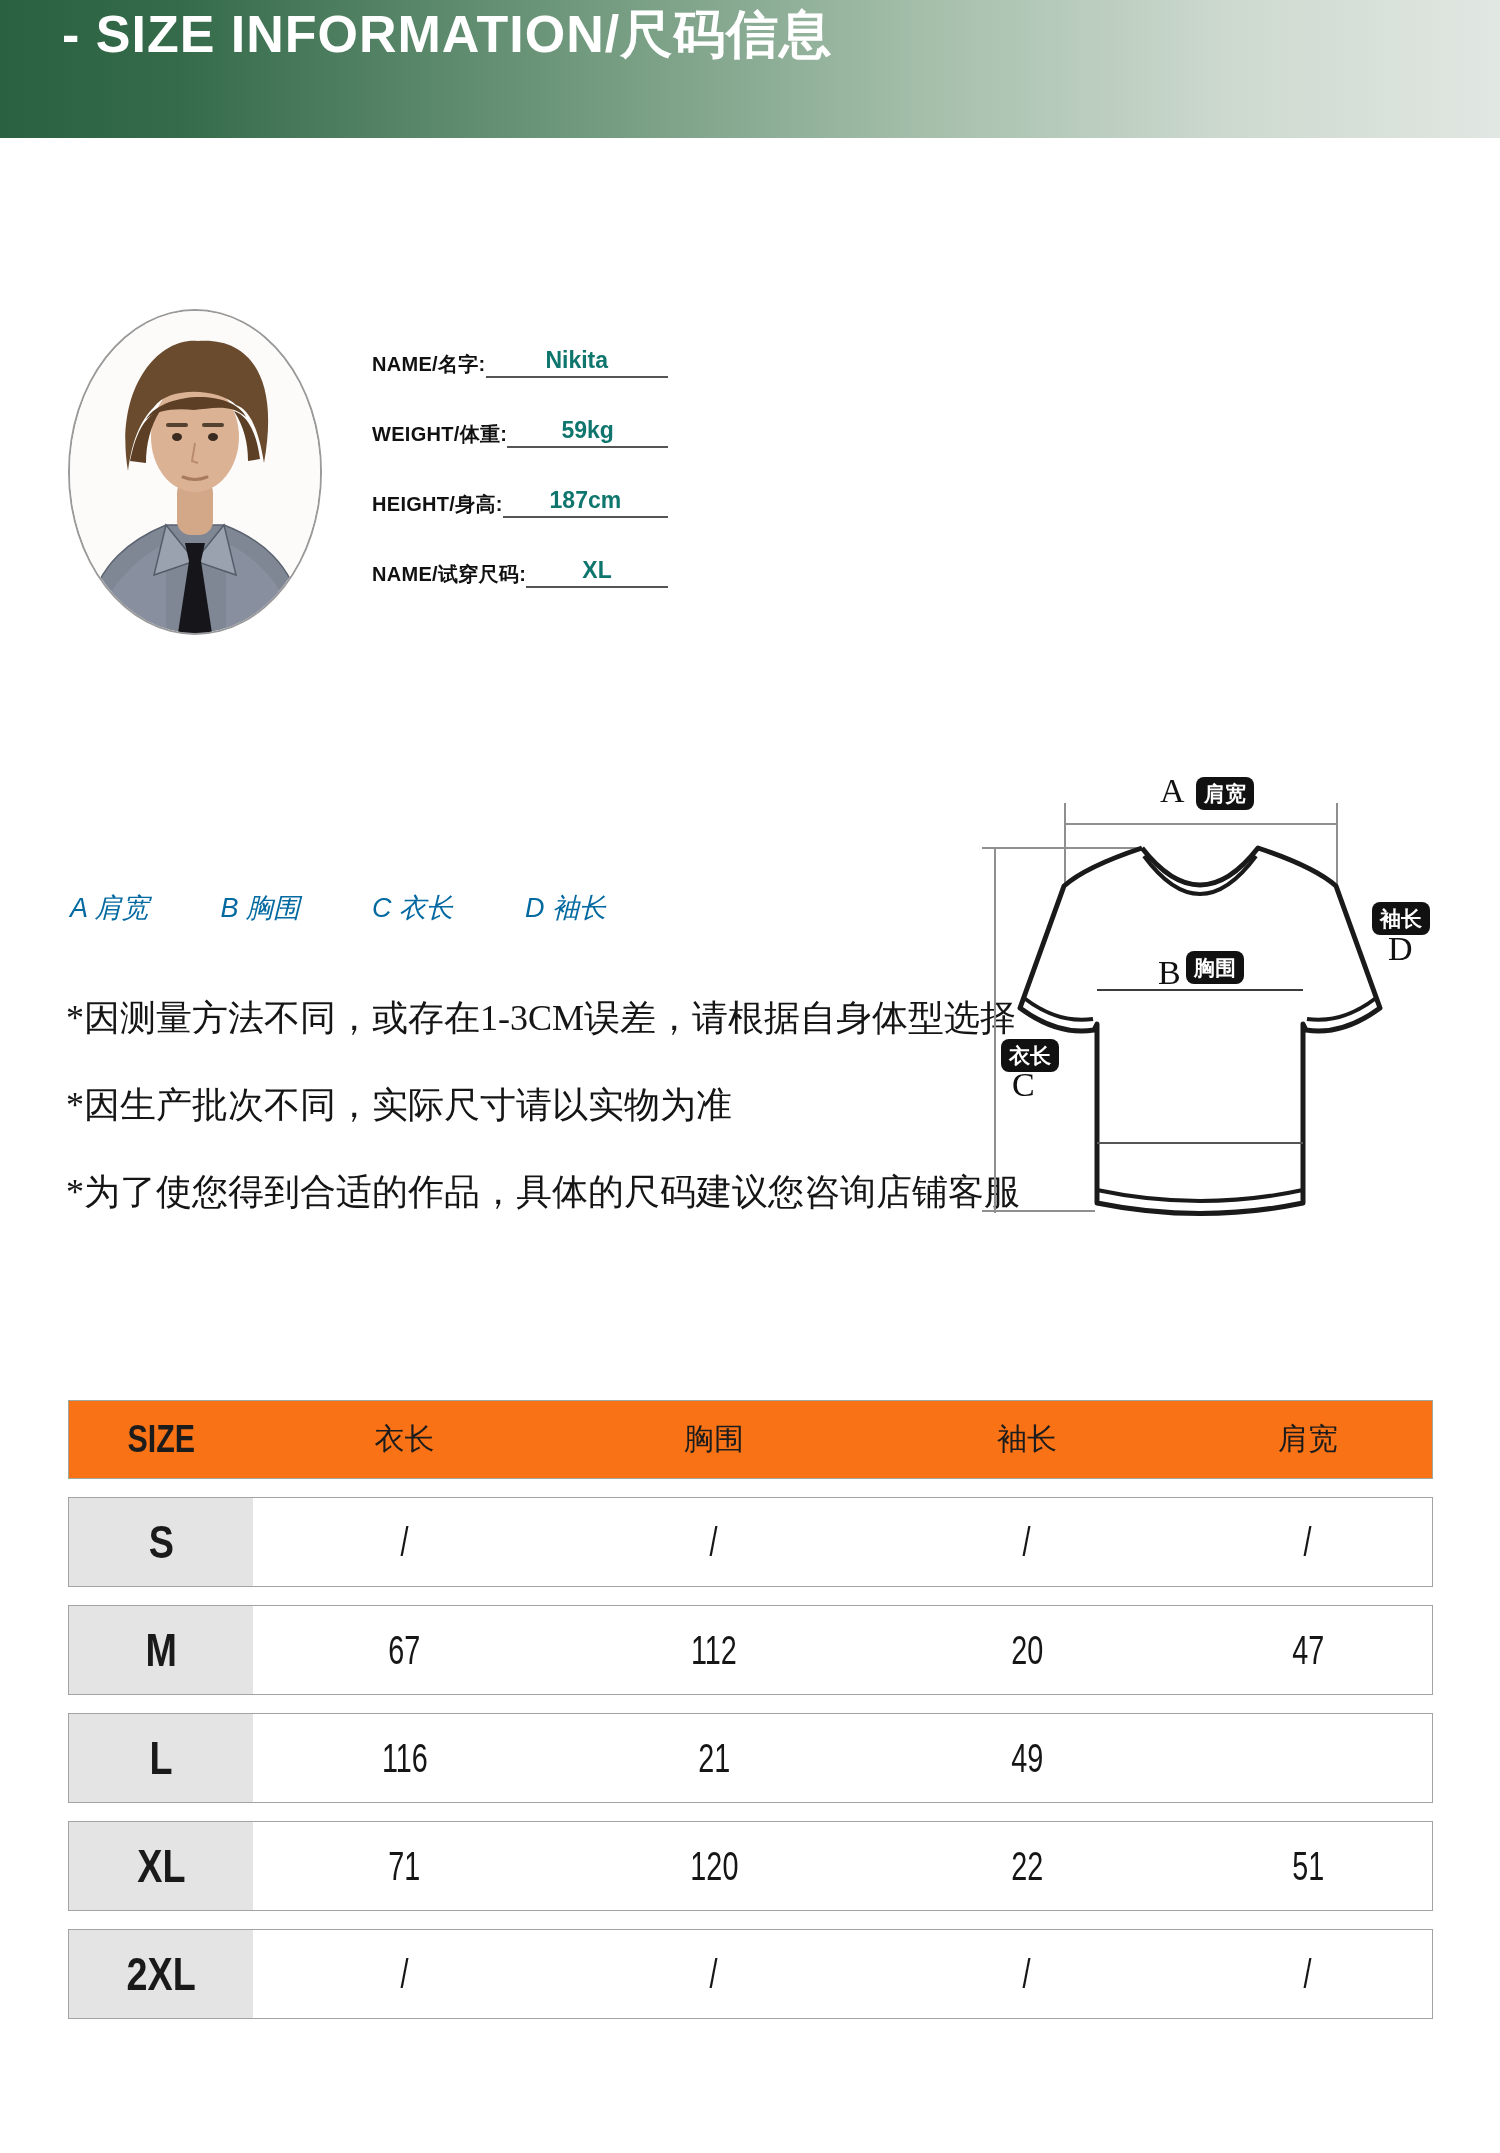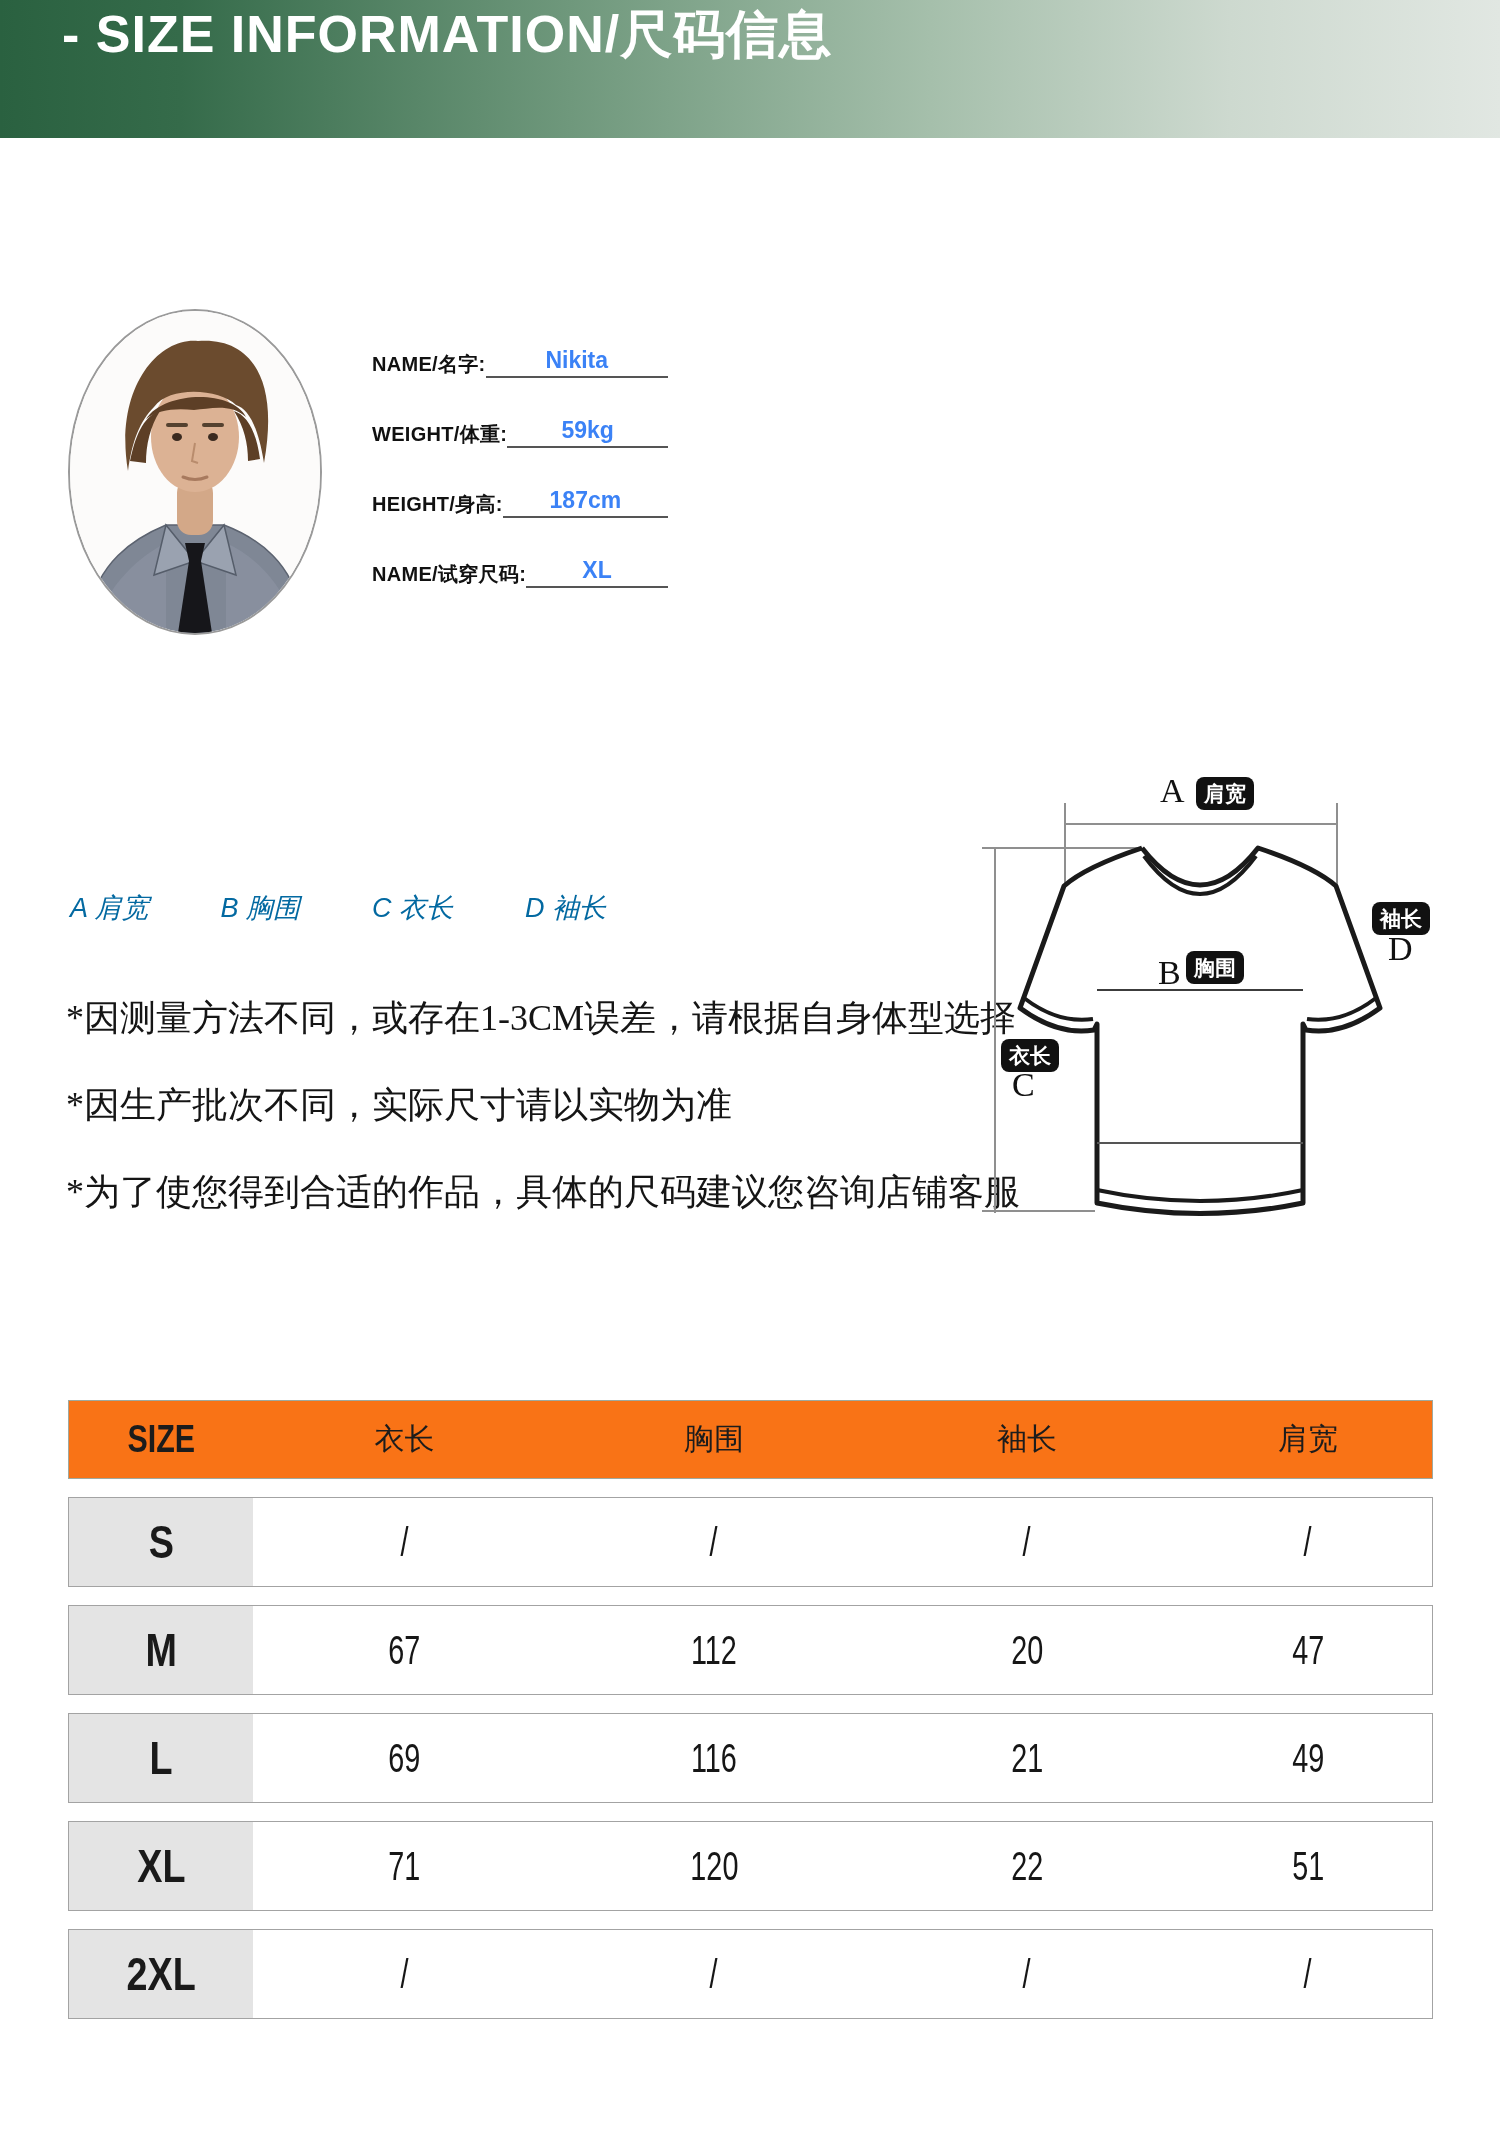--- a/index.html
+++ b/index.html
@@ -12,21 +12,21 @@
     display:flex;align-items:flex-start;}
   .banner-title{color:#ffffff;font-size:52px;font-weight:900;letter-spacing:1px;margin-left:62px;white-space:nowrap;}
 
   
   .photo-oval{position:absolute;left:68px;top:309px;width:250px;height:322px;border-radius:50%;
     border:2px solid #9a9a9a;overflow:hidden;background:#fdfdfd;}
   .fields{position:absolute;left:372px;top:340px;width:296px;}
   .field-row{position:absolute;left:0;width:296px;display:flex;align-items:flex-end;height:34px;}
   .field-label{font-size:20px;font-weight:900;color:#111;white-space:nowrap;letter-spacing:.3px;}
   .field-line{flex:1;border-bottom:2px solid #555;text-align:center;min-width:60px;}
-  .field-value{display:inline-block;color:#3b82f6;font-size:23px;font-weight:700;transform:translateY(-2px);}
+  .field-value{display:inline-block;color:#0f766e;font-size:23px;font-weight:700;transform:translateY(-2px);}
 
   
   .legend{position:absolute;left:70px;top:890px;display:flex;gap:72px;
     font-size:27px;color:#0369a1;font-weight:500;font-style:italic;}
   .notes{position:absolute;left:66px;top:994px;font-family:"Liberation Serif",serif;
     font-size:36px;color:#151515;}
   .note-line{margin-bottom:38px;white-space:nowrap;}
 
   
   .diagram{position:absolute;left:960px;top:760px;width:540px;height:480px;}
@@ -202,23 +202,20 @@
       <div class="t-cell">
           <span>47</span>
         </div>
     </div>
 
     <div class="t-row">
       <div class="t-size">
           <span>L</span>
         </div>
       <div class="t-cell">
-          <span>69</span>
-        </div>
-      <div class="t-cell">
           <span>116</span>
         </div>
       <div class="t-cell">
           <span>21</span>
         </div>
       <div class="t-cell">
           <span>49</span>
         </div>
     </div>
 

